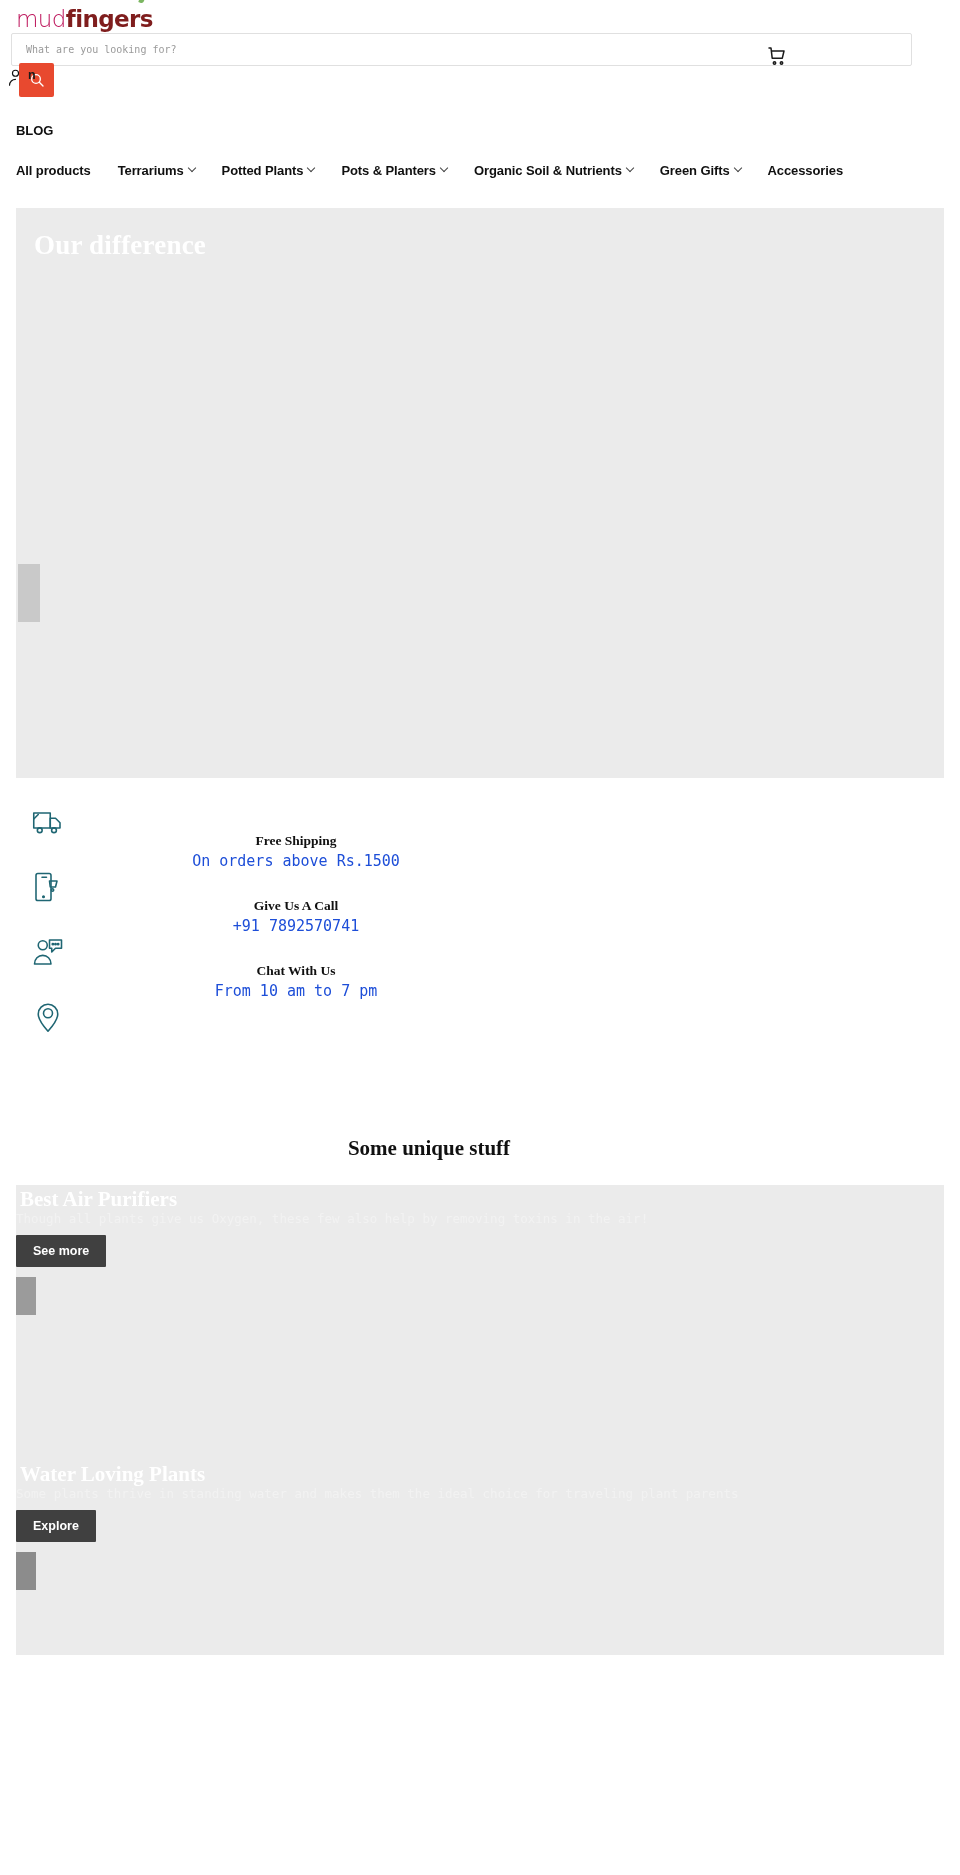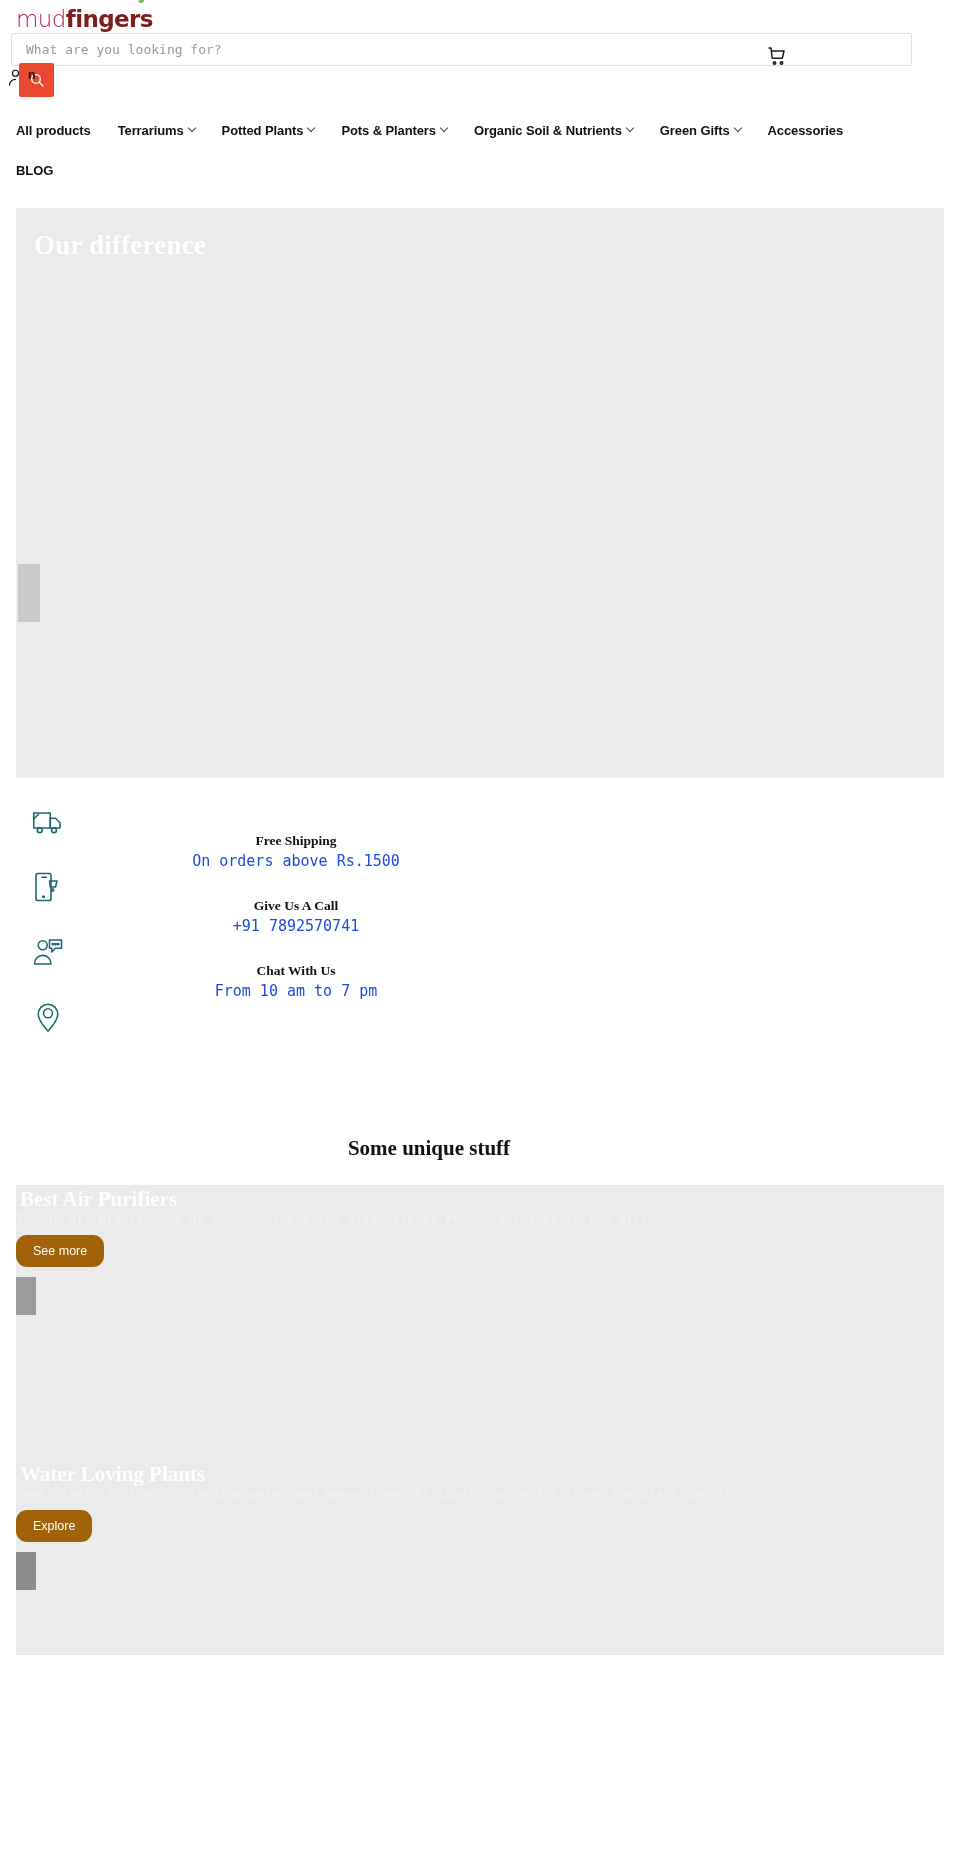--- a/index.html
+++ b/index.html
@@ -53,21 +53,21 @@
     width: 901px; height: 33px;
     border: 1px solid #e0e0e0;
     background: #fff;
     border-radius: 2px;
   }
   .search-input {
     width: 100%; height: 100%;
     border: 0; outline: none;
     padding: 0 14px;
     font-family: "DejaVu Sans Mono", monospace;
-    font-size: 13px;
+    font-size: 10px;
     color: #3a3a3a;
     background: transparent;
   }
   .search-input::placeholder { color: #9a9a9a; }
 
   .search-btn {
     position: absolute;
     left: 19px; top: 63px;
     width: 35px; height: 34px;
     background: #e8492f;
@@ -221,26 +221,26 @@
   .promo-sub {
     position: absolute;
     left: 0;
     font-family: "DejaVu Sans Mono", monospace;
     font-size: 12.5px;
     color: #f2f2f2;
     white-space: nowrap;
   }
   .promo-btn {
     position: absolute;
-    background: #a16207;
+    background: #404040;
     color: #ffffff;
     border: 0;
-    border-radius: 11px;
+    border-radius: 1px;
     font-size: 12.5px;
-    font-weight: 400;
+    font-weight: 700;
     padding: 9px 17px;
     cursor: pointer;
     font-family: "Liberation Sans", sans-serif;
   }
   .promo-swatch {
     position: absolute;
     width: 20px; height: 38px;
     background: #9b9b9b;
   }
 
@@ -291,20 +291,25 @@
       <path d="M4 4h2l1.2 10.2h10.1L19 7H6.4"></path>
       <circle cx="9.5" cy="19" r="1.2"></circle>
       <circle cx="16.5" cy="19" r="1.2"></circle>
     </svg>
   </div>
 </div>
 
 <nav class="nav">
   <div class="nav-row">
     <div class="nav-item">
+      <span>BLOG</span>
+    </div>
+  </div>
+  <div class="nav-row">
+    <div class="nav-item">
       <span>All products</span>
     </div>
     <div class="nav-item">
       <span>Terrariums</span>
       <i class="chev"></i>
     </div>
     <div class="nav-item">
       <span>Potted Plants</span>
       <i class="chev"></i>
     </div>
@@ -315,25 +320,20 @@
     <div class="nav-item">
       <span>Organic Soil &amp; Nutrients</span>
       <i class="chev"></i>
     </div>
     <div class="nav-item">
       <span>Green Gifts</span>
       <i class="chev"></i>
     </div>
     <div class="nav-item">
       <span>Accessories</span>
-    </div>
-  </div>
-  <div class="nav-row">
-    <div class="nav-item">
-      <span>BLOG</span>
     </div>
   </div>
 </nav>
 
 <section class="hero">
   <h1 class="hero-title">Our difference</h1>
   <div class="hero-btn"></div>
 </section>
 
 <section class="features">

